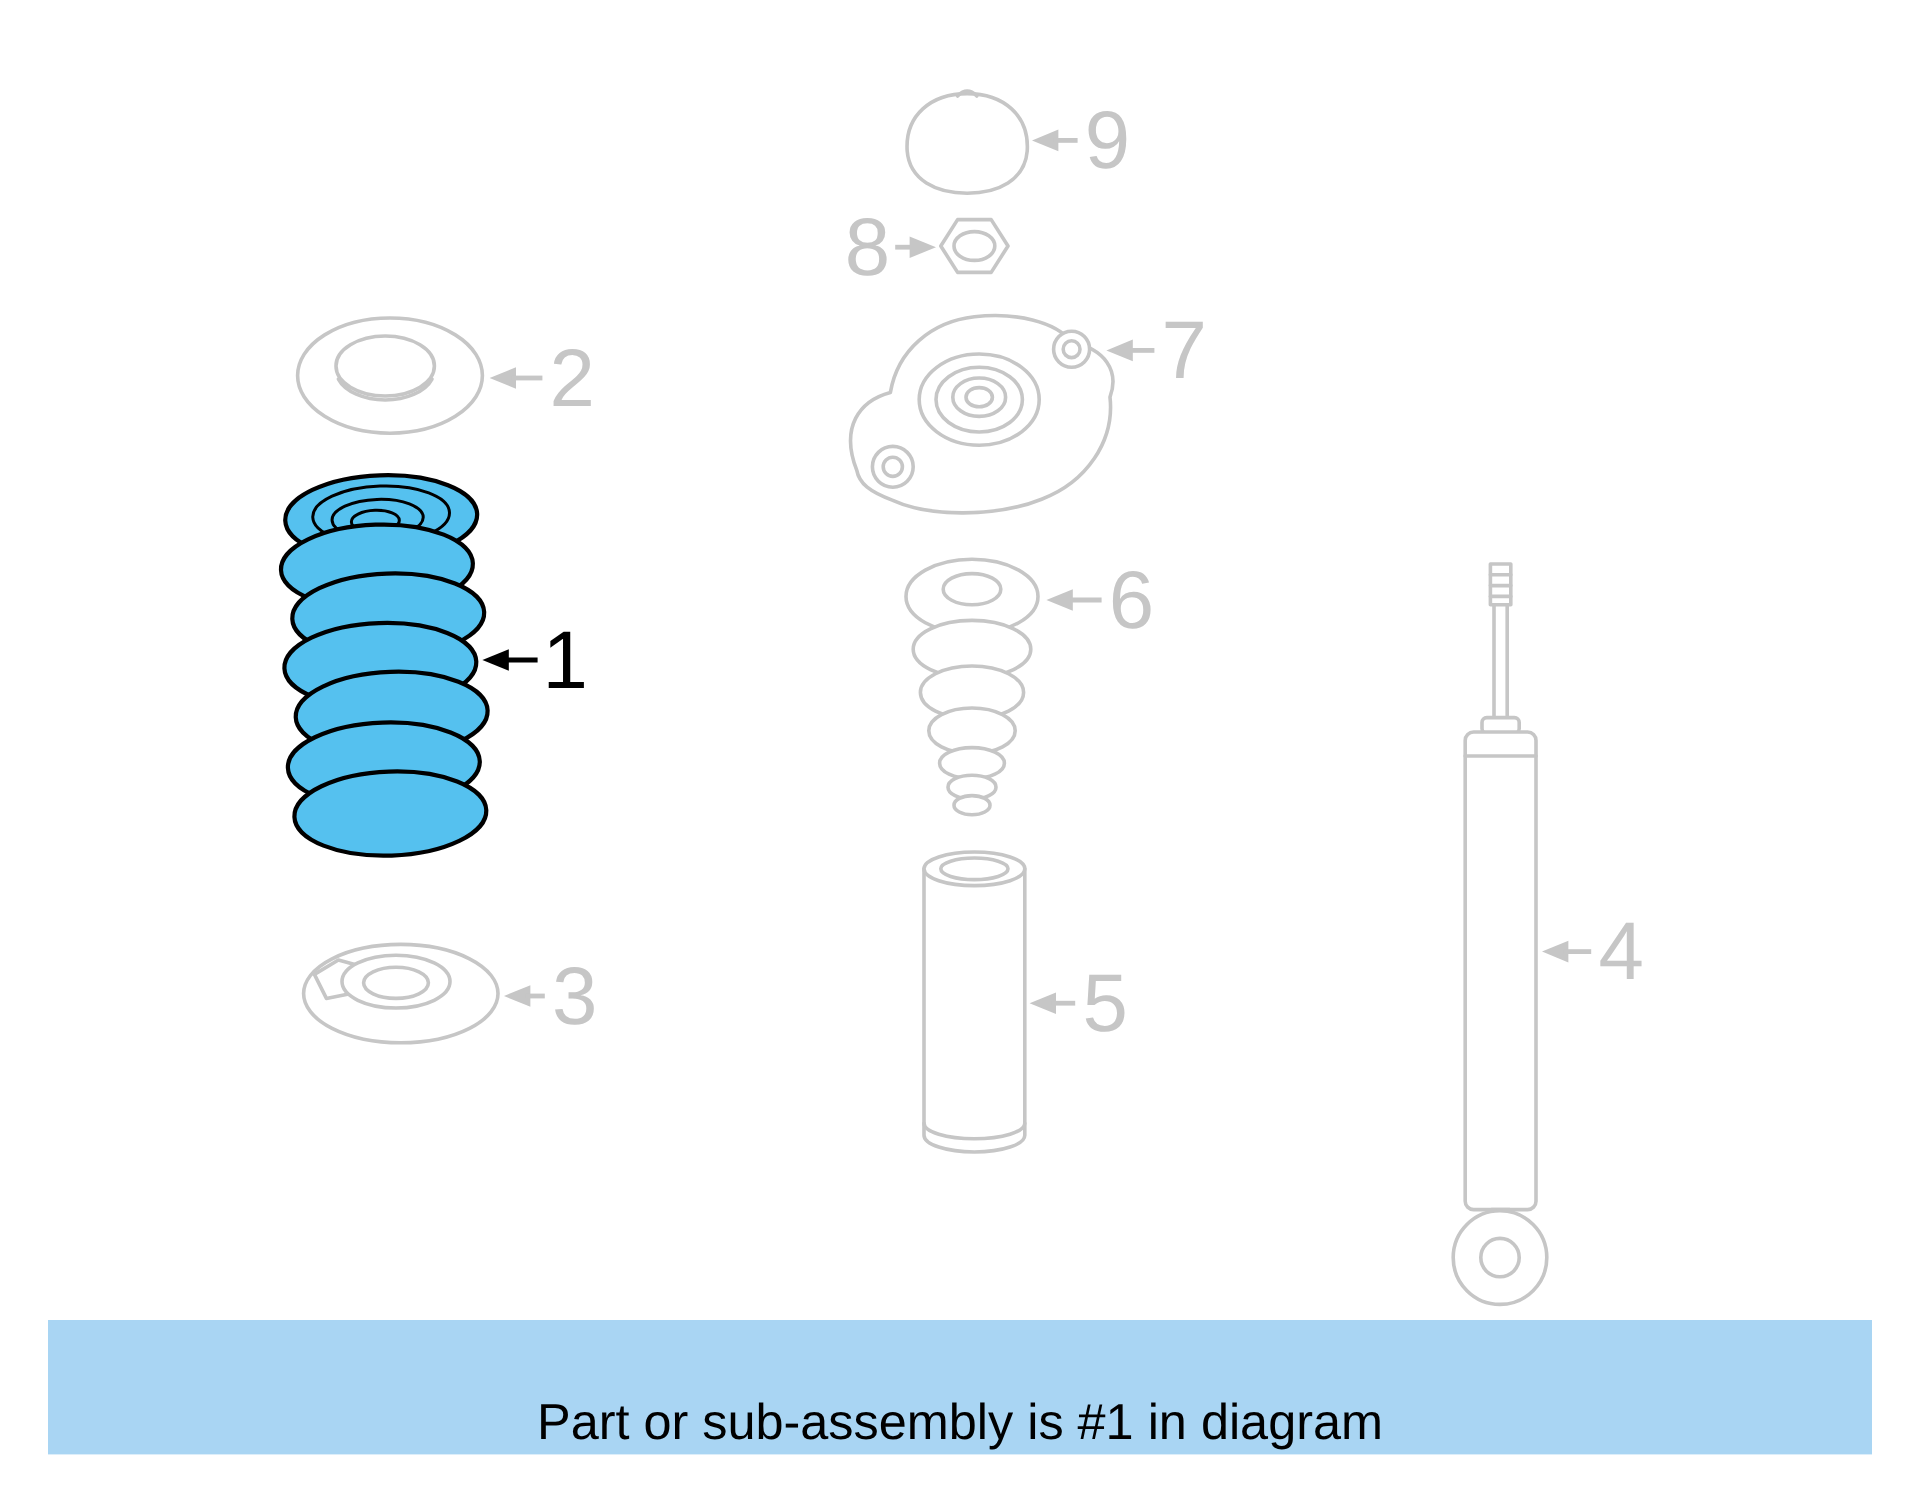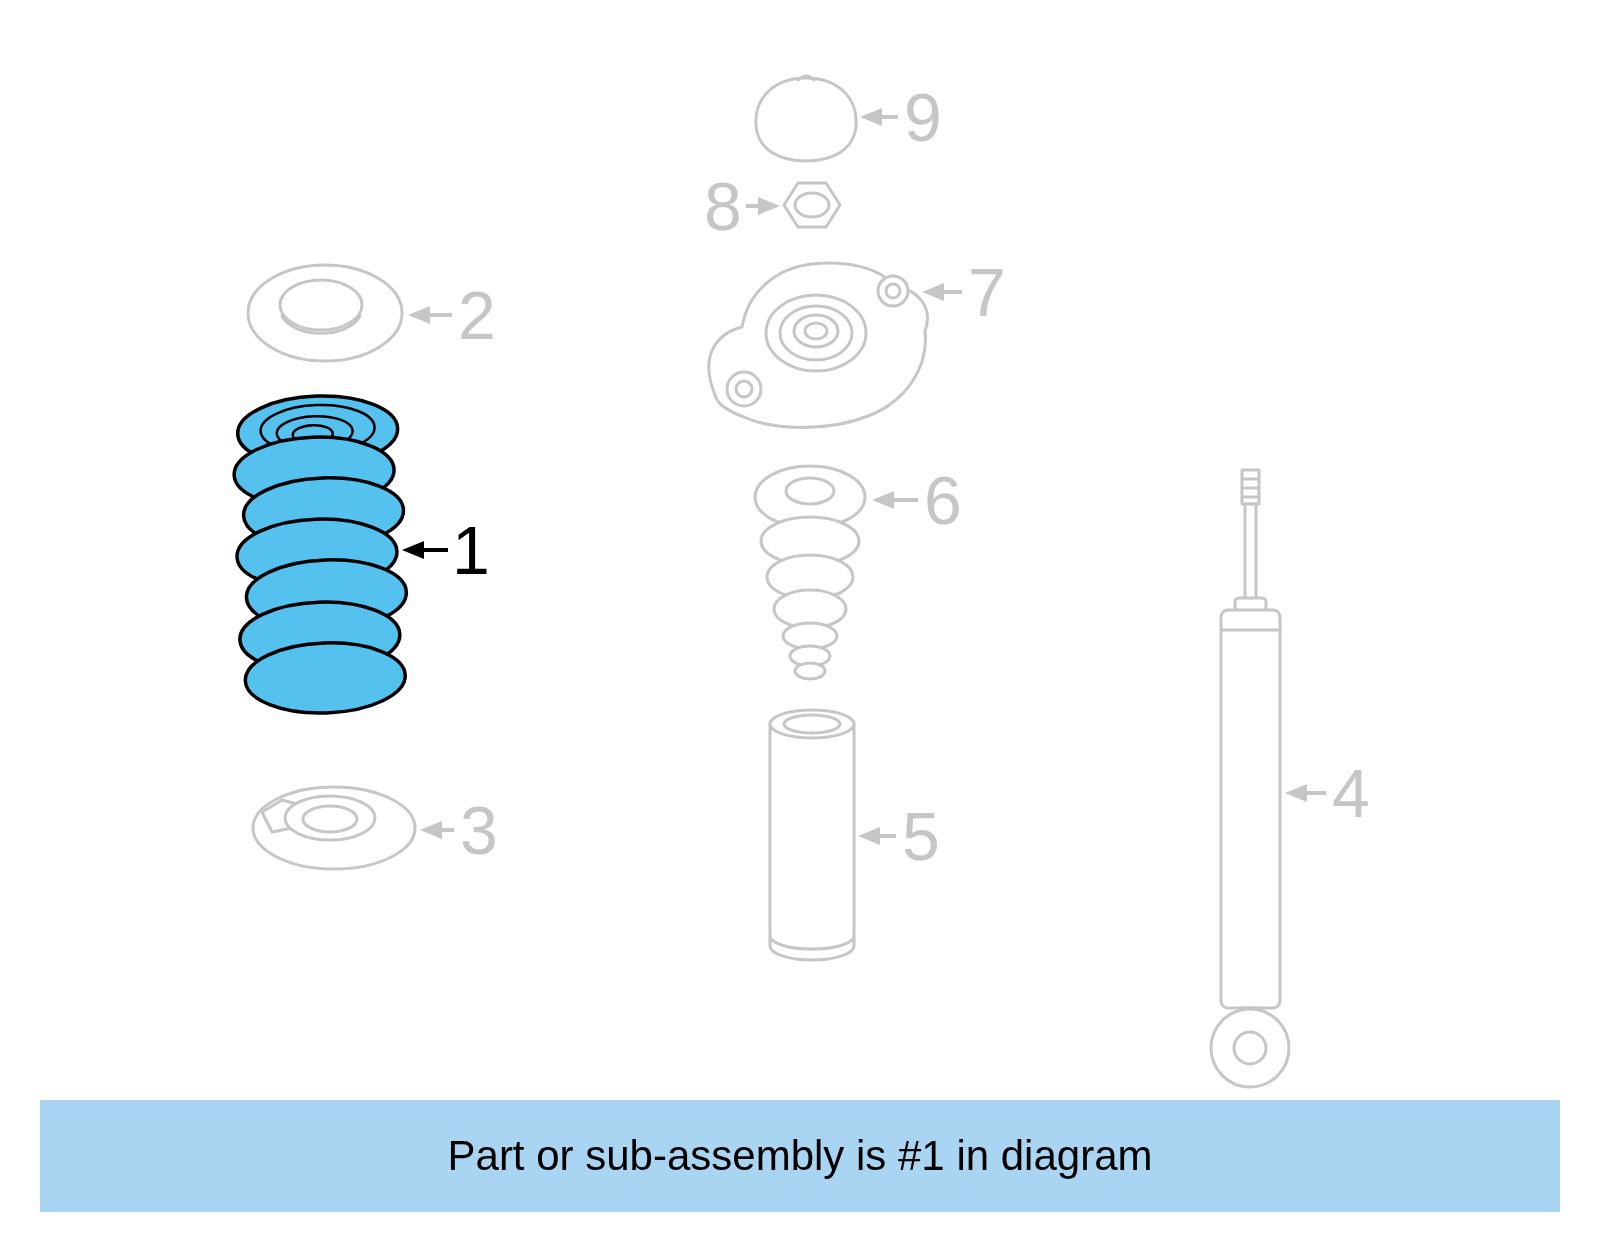--- a/index.html
+++ b/index.html
@@ -53,21 +53,21 @@
 
   .banner {
     position: absolute;
     left: 40px;
     top: 1100px;
     width: 1520px;
     height: 112px;
     background: var(--color-banner_bg, #a9d5f3);
     display: flex;
     flex-direction: column;
-    justify-content: center;
+    justify-content: flex-end;
     align-items: center;
     color: #000000;
     font-size: 42px;
     line-height: 1.28;
     text-align: center;
   }
 </style>
 </head>
 <body>
 

